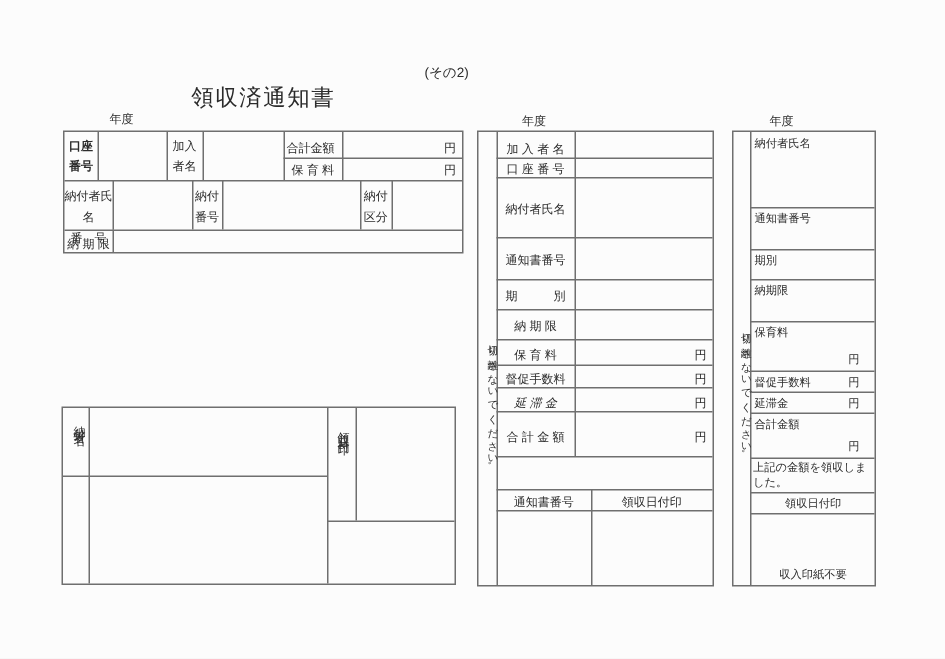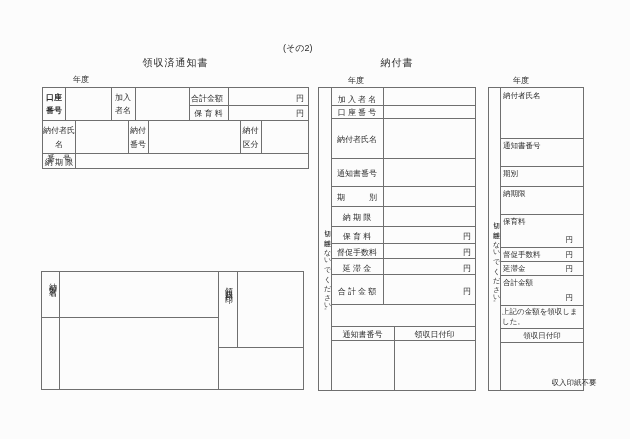--- a/index.html
+++ b/index.html
@@ -9,21 +9,21 @@
     font-family:"Liberation Sans", sans-serif;color:#2b2b2b;overflow:hidden;
   }
   .abs{position:absolute;}
   .box{position:absolute;border:1px solid #6f6f6f;box-sizing:border-box;}
   .hl{position:absolute;height:1px;background:#6f6f6f;}
   .vl{position:absolute;width:1px;background:#6f6f6f;}
   .lbl{position:absolute;font-size:8px;line-height:13px;white-space:pre-line;color:#2b2b2b;}
   .lbl2{line-height:14px;}
   .ctr{text-align:center;}
   .rgt{text-align:right;}
-  .title{position:absolute;font-size:10px;letter-spacing:1px;color:#2b2b2b;text-align:center;}
+  .title{position:absolute;font-size:15px;letter-spacing:1px;color:#2b2b2b;text-align:center;}
   .small{font-size:7.5px;line-height:10px;}
   .vtxt{position:absolute;writing-mode:vertical-rl;font-size:8px;letter-spacing:2px;color:#2b2b2b;}
   .vnote{position:absolute;writing-mode:vertical-rl;font-size:7px;letter-spacing:1px;color:#2b2b2b;}
 </style>
 </head>
 <body>
 
 <div id="page">
 
   <div class="abs lbl" style="left:283px;top:42px;font-size:9px;">(その2)</div>
@@ -69,21 +69,20 @@
   <div class="box" style="left:41px;top:271px;width:263px;height:119px;">
     <div class="vl" style="left:17px;top:0;height:117px;"></div>
     <div class="vl" style="left:176px;top:0;height:117px;"></div>
     <div class="vl" style="left:195px;top:0;height:75px;"></div>
     <div class="hl" style="left:0;top:45px;width:176px;"></div>
     <div class="hl" style="left:176px;top:75px;width:85px;"></div>
     <div class="vtxt" style="left:4px;top:5px;height:38px;">納付者名</div>
     <div class="vtxt" style="left:180px;top:9px;height:60px;">領収日付印</div>
   </div>
 
-  <div class="title" style="left:318px;top:56px;width:158px;">納付書</div>
   <div class="abs lbl" style="left:348px;top:74px;">年度</div>
 
   <div class="box" style="left:318px;top:87px;width:158px;height:304px;">
     <div class="vl" style="left:12px;top:0;height:302px;"></div>
     <div class="vl" style="left:64px;top:0;height:216px;"></div>
     <div class="hl" style="left:12px;top:17px;width:144px;"></div>
     <div class="hl" style="left:12px;top:30px;width:144px;"></div>
     <div class="hl" style="left:12px;top:70px;width:144px;"></div>
     <div class="hl" style="left:12px;top:98px;width:144px;"></div>
     <div class="hl" style="left:12px;top:118px;width:144px;"></div>
@@ -101,21 +100,21 @@
     <div class="lbl ctr" style="left:13px;top:5px;width:50px;">加 入 者 名</div>
     <div class="lbl ctr" style="left:13px;top:18px;width:50px;">口 座 番 号</div>
     <div class="lbl ctr" style="left:13px;top:45px;width:50px;">納付者氏名</div>
     <div class="lbl ctr" style="left:13px;top:79px;width:50px;">通知書番号</div>
     <div class="lbl ctr" style="left:13px;top:103px;width:50px;">期　　　別</div>
     <div class="lbl ctr" style="left:13px;top:123px;width:50px;">納 期 限</div>
     <div class="lbl ctr" style="left:13px;top:142px;width:50px;">保 育 料</div>
     <div class="lbl rgt" style="left:64px;top:142px;width:88px;">円</div>
     <div class="lbl ctr" style="left:13px;top:158px;width:50px;">督促手数料</div>
     <div class="lbl rgt" style="left:64px;top:158px;width:88px;">円</div>
-    <div class="lbl ctr" style="left:13px;top:174px;width:50px;">延 滞 金</div>
+    <div class="lbl ctr" style="left:13px;top:174px;width:50px;font-style:italic;">延 滞 金</div>
     <div class="lbl rgt" style="left:64px;top:174px;width:88px;">円</div>
     <div class="lbl ctr" style="left:13px;top:197px;width:50px;">合 計 金 額</div>
     <div class="lbl rgt" style="left:64px;top:197px;width:88px;">円</div>
 
     <div class="lbl ctr" style="left:12px;top:240px;width:63px;">通知書番号</div>
     <div class="lbl ctr" style="left:75px;top:240px;width:81px;">領収日付印</div>
   </div>
 
   <div class="abs lbl" style="left:513px;top:74px;">年度</div>
 
@@ -142,16 +141,16 @@
     <div class="lbl small rgt" style="left:11px;top:147px;width:73px;">円</div>
     <div class="lbl small" style="left:14px;top:162px;">督促手数料</div>
     <div class="lbl small rgt" style="left:11px;top:162px;width:73px;">円</div>
     <div class="lbl small" style="left:14px;top:176px;">延滞金</div>
     <div class="lbl small rgt" style="left:11px;top:176px;width:73px;">円</div>
     <div class="lbl small" style="left:14px;top:190px;">合計金額</div>
     <div class="lbl small rgt" style="left:11px;top:205px;width:73px;">円</div>
 
     <div class="lbl small" style="left:13px;top:219px;width:78px;">上記の金額を領収しました。</div>
     <div class="lbl small ctr" style="left:11px;top:243px;width:84px;">領収日付印</div>
-    <div class="lbl small ctr" style="left:11px;top:290px;width:84px;padding-left:32px;">収入印紙不要</div>
+    <div class="lbl small ctr" style="left:11px;top:290px;width:84px;">収入印紙不要</div>
   </div>
 
 </div>
 
 </body></html>

